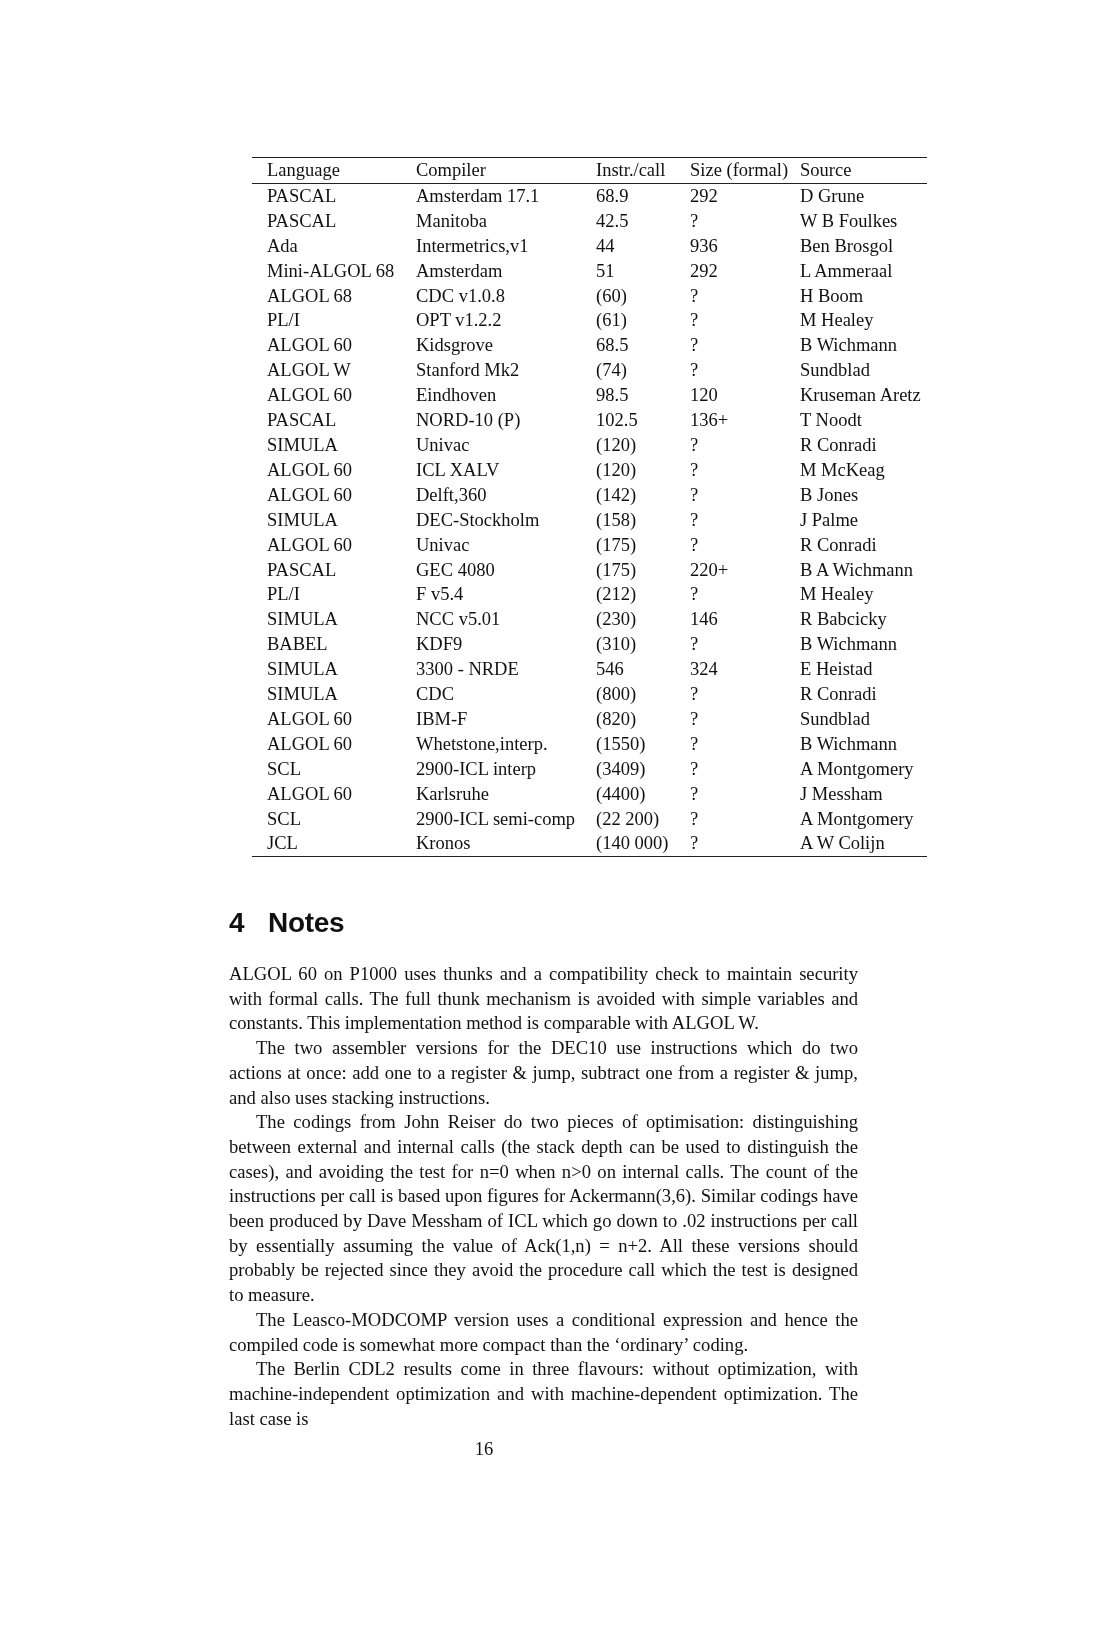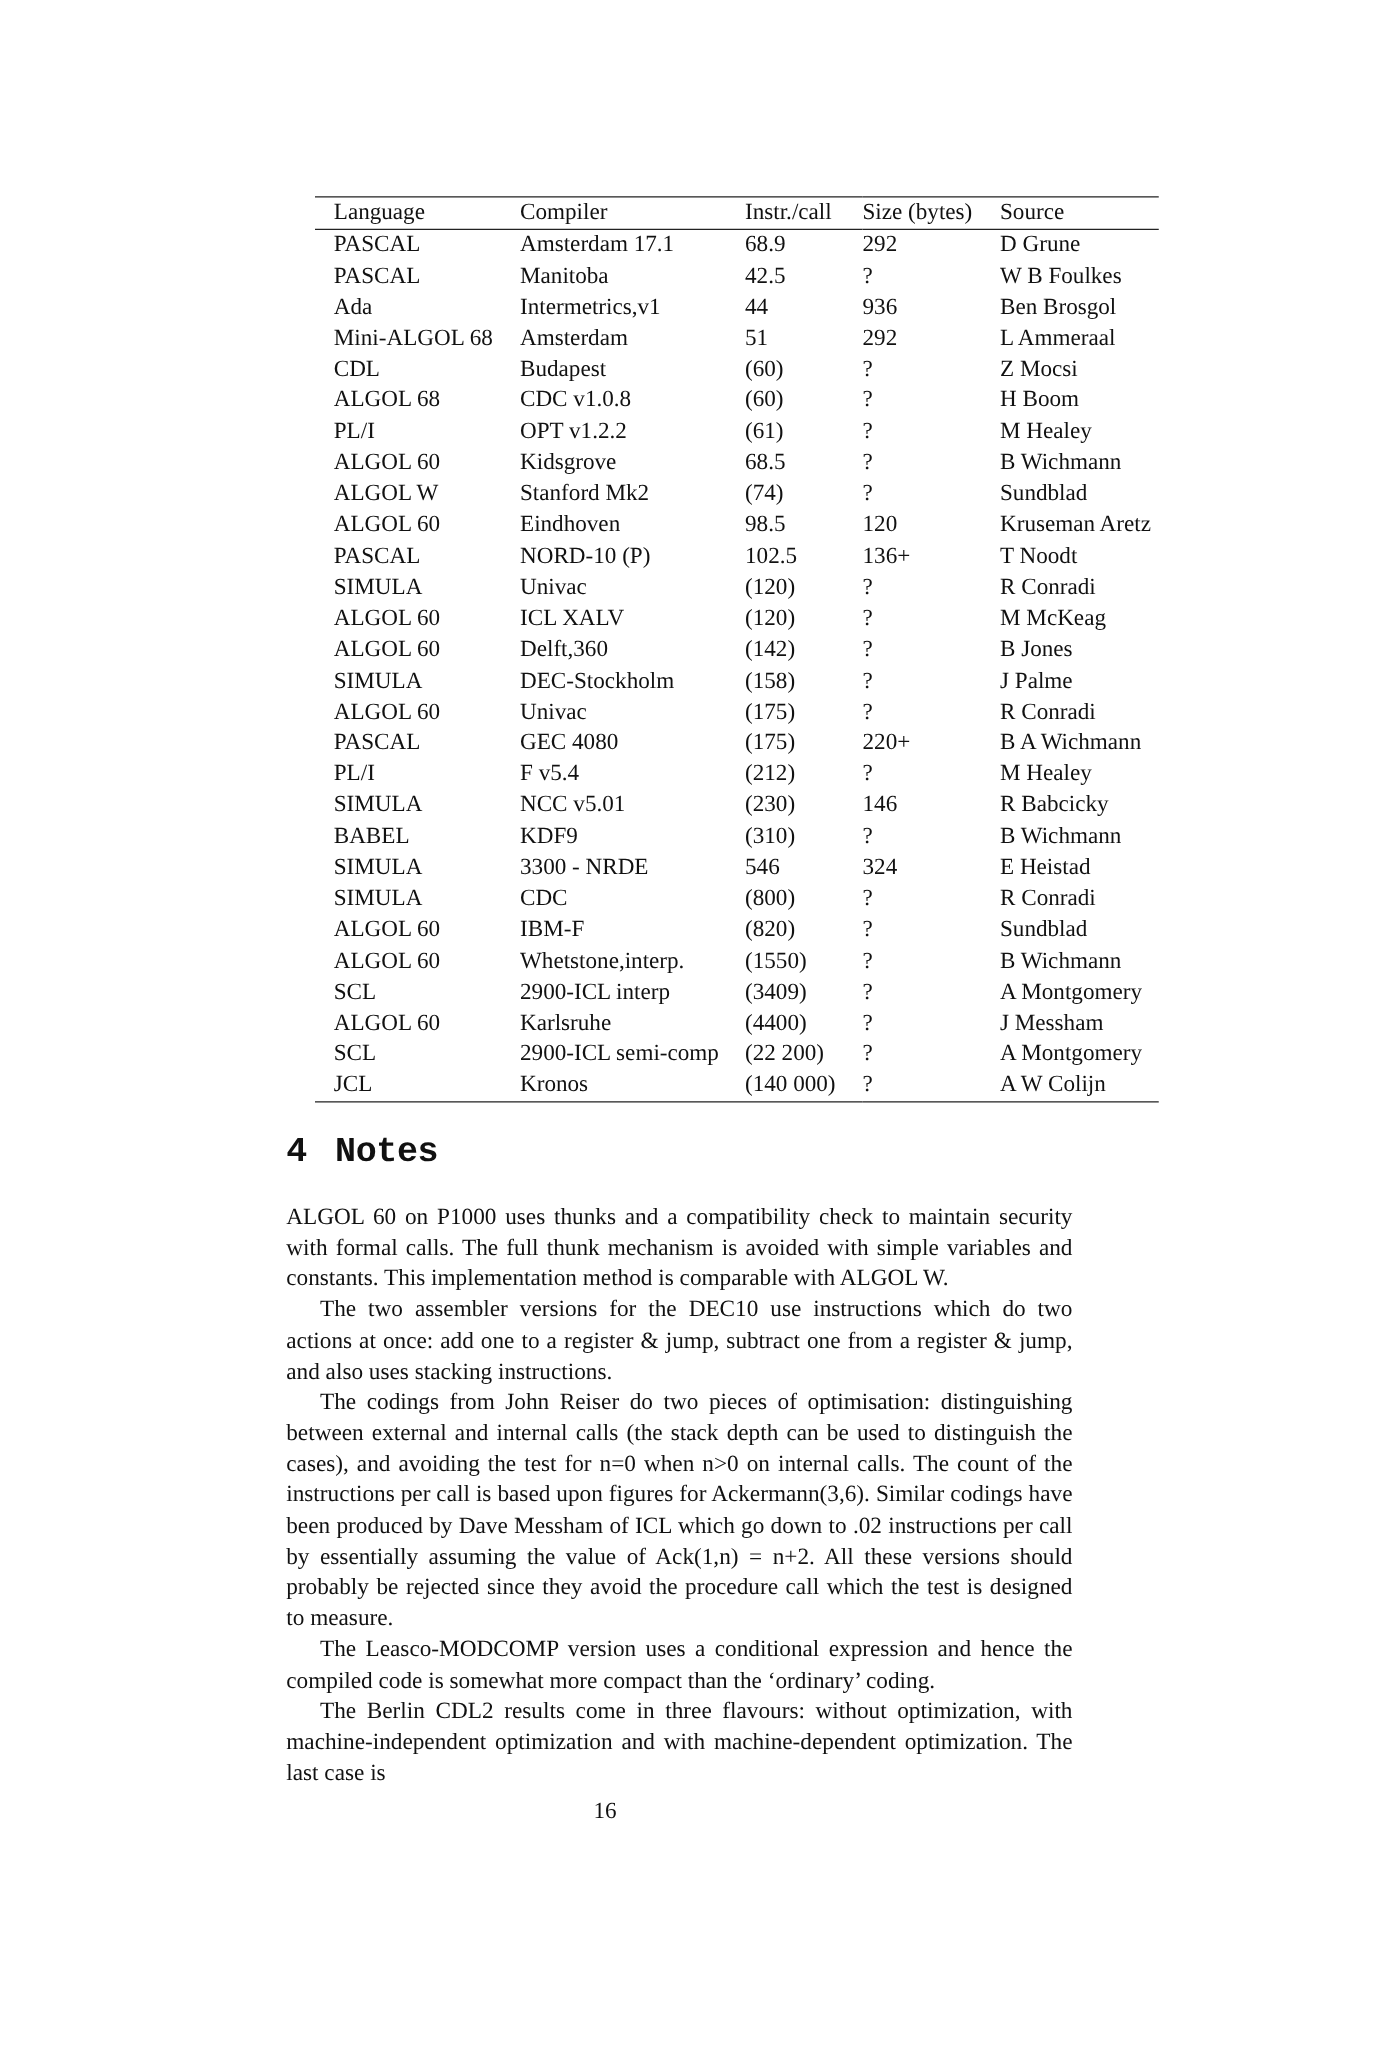--- a/index.html
+++ b/index.html
@@ -24,21 +24,21 @@
   col.c1 { width: 164px; }
   col.c2 { width: 180px; }
   col.c3 { width: 94px; }
   col.c4 { width: 110px; }
   col.c5 { width: 127px; }
   th:first-child, td:first-child { padding-left: 15px; }
 
   .section-heading {
     position: absolute; left: 229px; top: 903px;
     font-size: 28px; font-weight: bold; line-height: 40px;
-    font-family: Liberation Mono, monospace;
+    font-family: Liberation Sans, sans-serif;
     letter-spacing: -0.3px;
   }
   .section-heading .num { display: inline-block; width: 39px; }
 
   .body-text {
     position: absolute; left: 229px; top: 962px; width: 629px;
     font-size: 18.6px; line-height: 24.7px; text-align: justify;
   }
   .body-text p { margin: 0; text-indent: 0; }
   .body-text p.indent { text-indent: 27px; }
@@ -58,21 +58,21 @@
         <col class="c2">
         <col class="c3">
         <col class="c4">
         <col class="c5">
     </colgroup>
     <thead>
       <tr>
         <th>Language</th>
         <th>Compiler</th>
         <th>Instr./call</th>
-        <th>Size (bytes)</th>
+        <th>Size (formal)</th>
         <th>Source</th>
       </tr>
     </thead>
     <tbody id="table-body">
         <tr>
           <td>PASCAL</td>
           <td>Amsterdam 17.1</td>
           <td>68.9</td>
           <td>292</td>
           <td>D Grune</td>
@@ -90,27 +90,20 @@
           <td>44</td>
           <td>936</td>
           <td>Ben Brosgol</td>
         </tr>
         <tr>
           <td>Mini-ALGOL 68</td>
           <td>Amsterdam</td>
           <td>51</td>
           <td>292</td>
           <td>L Ammeraal</td>
-        </tr>
-        <tr>
-          <td>CDL</td>
-          <td>Budapest</td>
-          <td>(60)</td>
-          <td>?</td>
-          <td>Z Mocsi</td>
         </tr>
         <tr>
           <td>ALGOL 68</td>
           <td>CDC v1.0.8</td>
           <td>(60)</td>
           <td>?</td>
           <td>H Boom</td>
         </tr>
         <tr>
           <td>PL/I</td>

